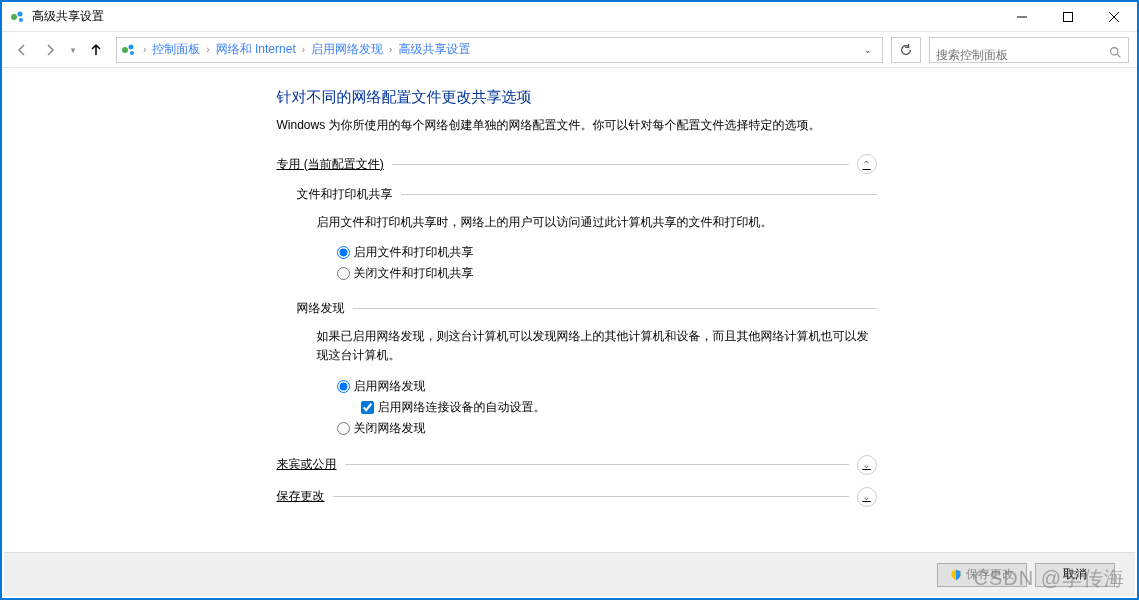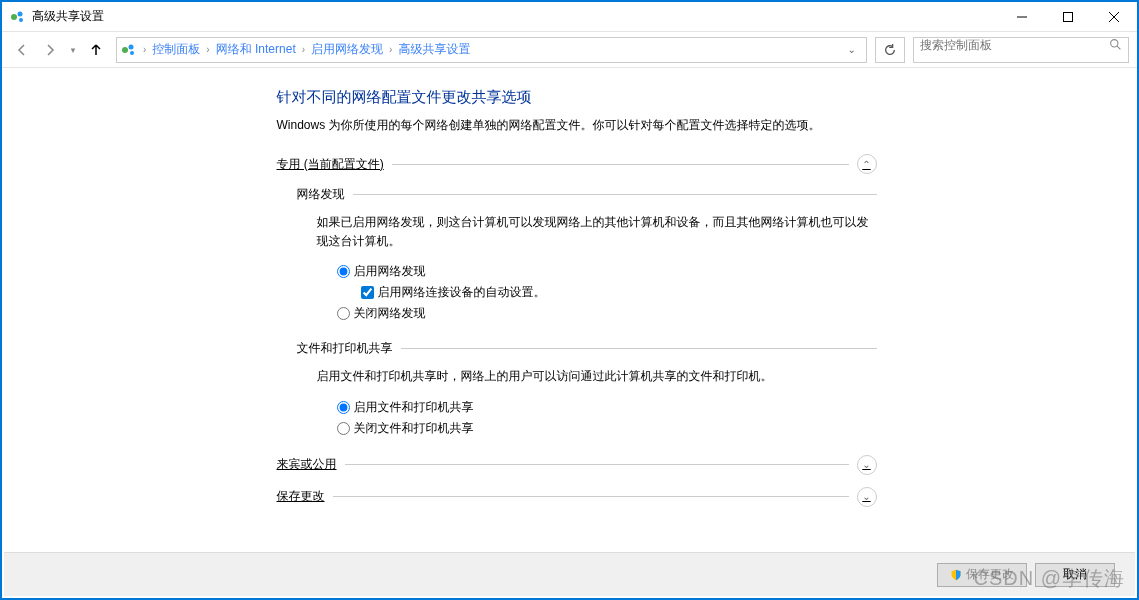--- a/index.html
+++ b/index.html
@@ -13,21 +13,21 @@
 .navrow { display: flex; align-items: center; height: 36px; padding: 0 8px; gap: 4px; border-bottom: 1px solid #e5e5e5; }
 .navbtn { width: 24px; height: 24px; display: flex; align-items: center; justify-content: center; color: #888; }
 .navbtn.enabled { color: #000; }
 .addrbar { flex: 1; display: flex; align-items: center; height: 26px; border: 1px solid #ccc; padding: 0 4px; margin: 0 4px; background: #fff; }
 .addrbar .appicon-sm { width: 16px; height: 16px; margin-right: 4px; }
 .crumb { color: #3b82f6; padding: 2px 4px; }
 .caret { color: #888; padding: 0 2px; font-size: 10px; }
 .addrbar .spacer { flex: 1; }
 .addrbar .dropcaret { color: #666; padding: 0 6px; font-size: 10px; }
 .refreshbtn { width: 30px; height: 26px; border: 1px solid #ccc; display: flex; align-items: center; justify-content: center; color: #555; margin-right: 4px; }
-.searchbox { width: 216px; height: 26px; border: 1px solid #ccc; display: flex; align-items: flex-start; padding: 0 6px; color: #888; }
+.searchbox { width: 200px; height: 26px; border: 1px solid #ccc; display: flex; align-items: flex-end; padding: 0 6px; color: #888; }
 .searchbox input { border: none; outline: none; flex: 1; font-size: 12px; background: transparent; }
 .searchbox .sicon { color: #888; }
 
 .content { padding: 20px 0 0 14px; height: calc(100% - 30px - 36px - 46px); overflow: auto; }
 .inner { width: 600px; margin: 0 auto; }
 .heading { color: #003399; font-size: 15px; margin-bottom: 10px; }
 .subtext { color: #000; font-size: 12px; margin-bottom: 20px; }
 
 .profile { margin-bottom: 12px; }
 .profhdr { display: flex; align-items: center; color: #000; font-size: 12px; text-decoration: underline; }
@@ -139,54 +139,54 @@
 
     <div class="profile">
       <div class="profhdr">
         <span class="label">专用 (当前配置文件)</span>
         <span class="line"></span>
         <span class="chev">⌃</span>
       </div>
 
       <div class="section">
         <div class="sechdr">
+          <span class="label">文件和打印机共享</span>
+          <span class="line"></span>
+        </div>
+        <div class="sectext">启用文件和打印机共享时，网络上的用户可以访问通过此计算机共享的文件和打印机。</div>
+        <div class="radios">
+          <label class="radiorow">
+              <input type="radio" name="fs" checked="" style="">
+              <span>启用文件和打印机共享</span>
+            </label>
+          <label class="radiorow">
+              <input type="radio" name="fs" style="">
+              <span>关闭文件和打印机共享</span>
+            </label>
+        </div>
+      </div>
+
+      <div class="section">
+        <div class="sechdr">
           <span class="label">网络发现</span>
           <span class="line"></span>
         </div>
         <div class="sectext">如果已启用网络发现，则这台计算机可以发现网络上的其他计算机和设备，而且其他网络计算机也可以发现这台计算机。</div>
         <div class="radios">
           <label class="radiorow">
               <input type="radio" name="disc" checked="" style="">
               <span>启用网络发现</span>
             </label>
           <label class="checkrow">
               <input type="checkbox" checked="" style="">
               <span>启用网络连接设备的自动设置。</span>
             </label>
           <label class="radiorow">
               <input type="radio" name="disc" style="">
               <span>关闭网络发现</span>
-            </label>
-        </div>
-      </div>
-
-      <div class="section">
-        <div class="sechdr">
-          <span class="label">文件和打印机共享</span>
-          <span class="line"></span>
-        </div>
-        <div class="sectext">启用文件和打印机共享时，网络上的用户可以访问通过此计算机共享的文件和打印机。</div>
-        <div class="radios">
-          <label class="radiorow">
-              <input type="radio" name="fs" checked="" style="">
-              <span>启用文件和打印机共享</span>
-            </label>
-          <label class="radiorow">
-              <input type="radio" name="fs" style="">
-              <span>关闭文件和打印机共享</span>
             </label>
         </div>
       </div>
     </div>
 
     <div class="profile">
       <div class="profhdr">
         <span class="label">来宾或公用</span>
         <span class="line"></span>
         <span class="chev">⌄</span>

